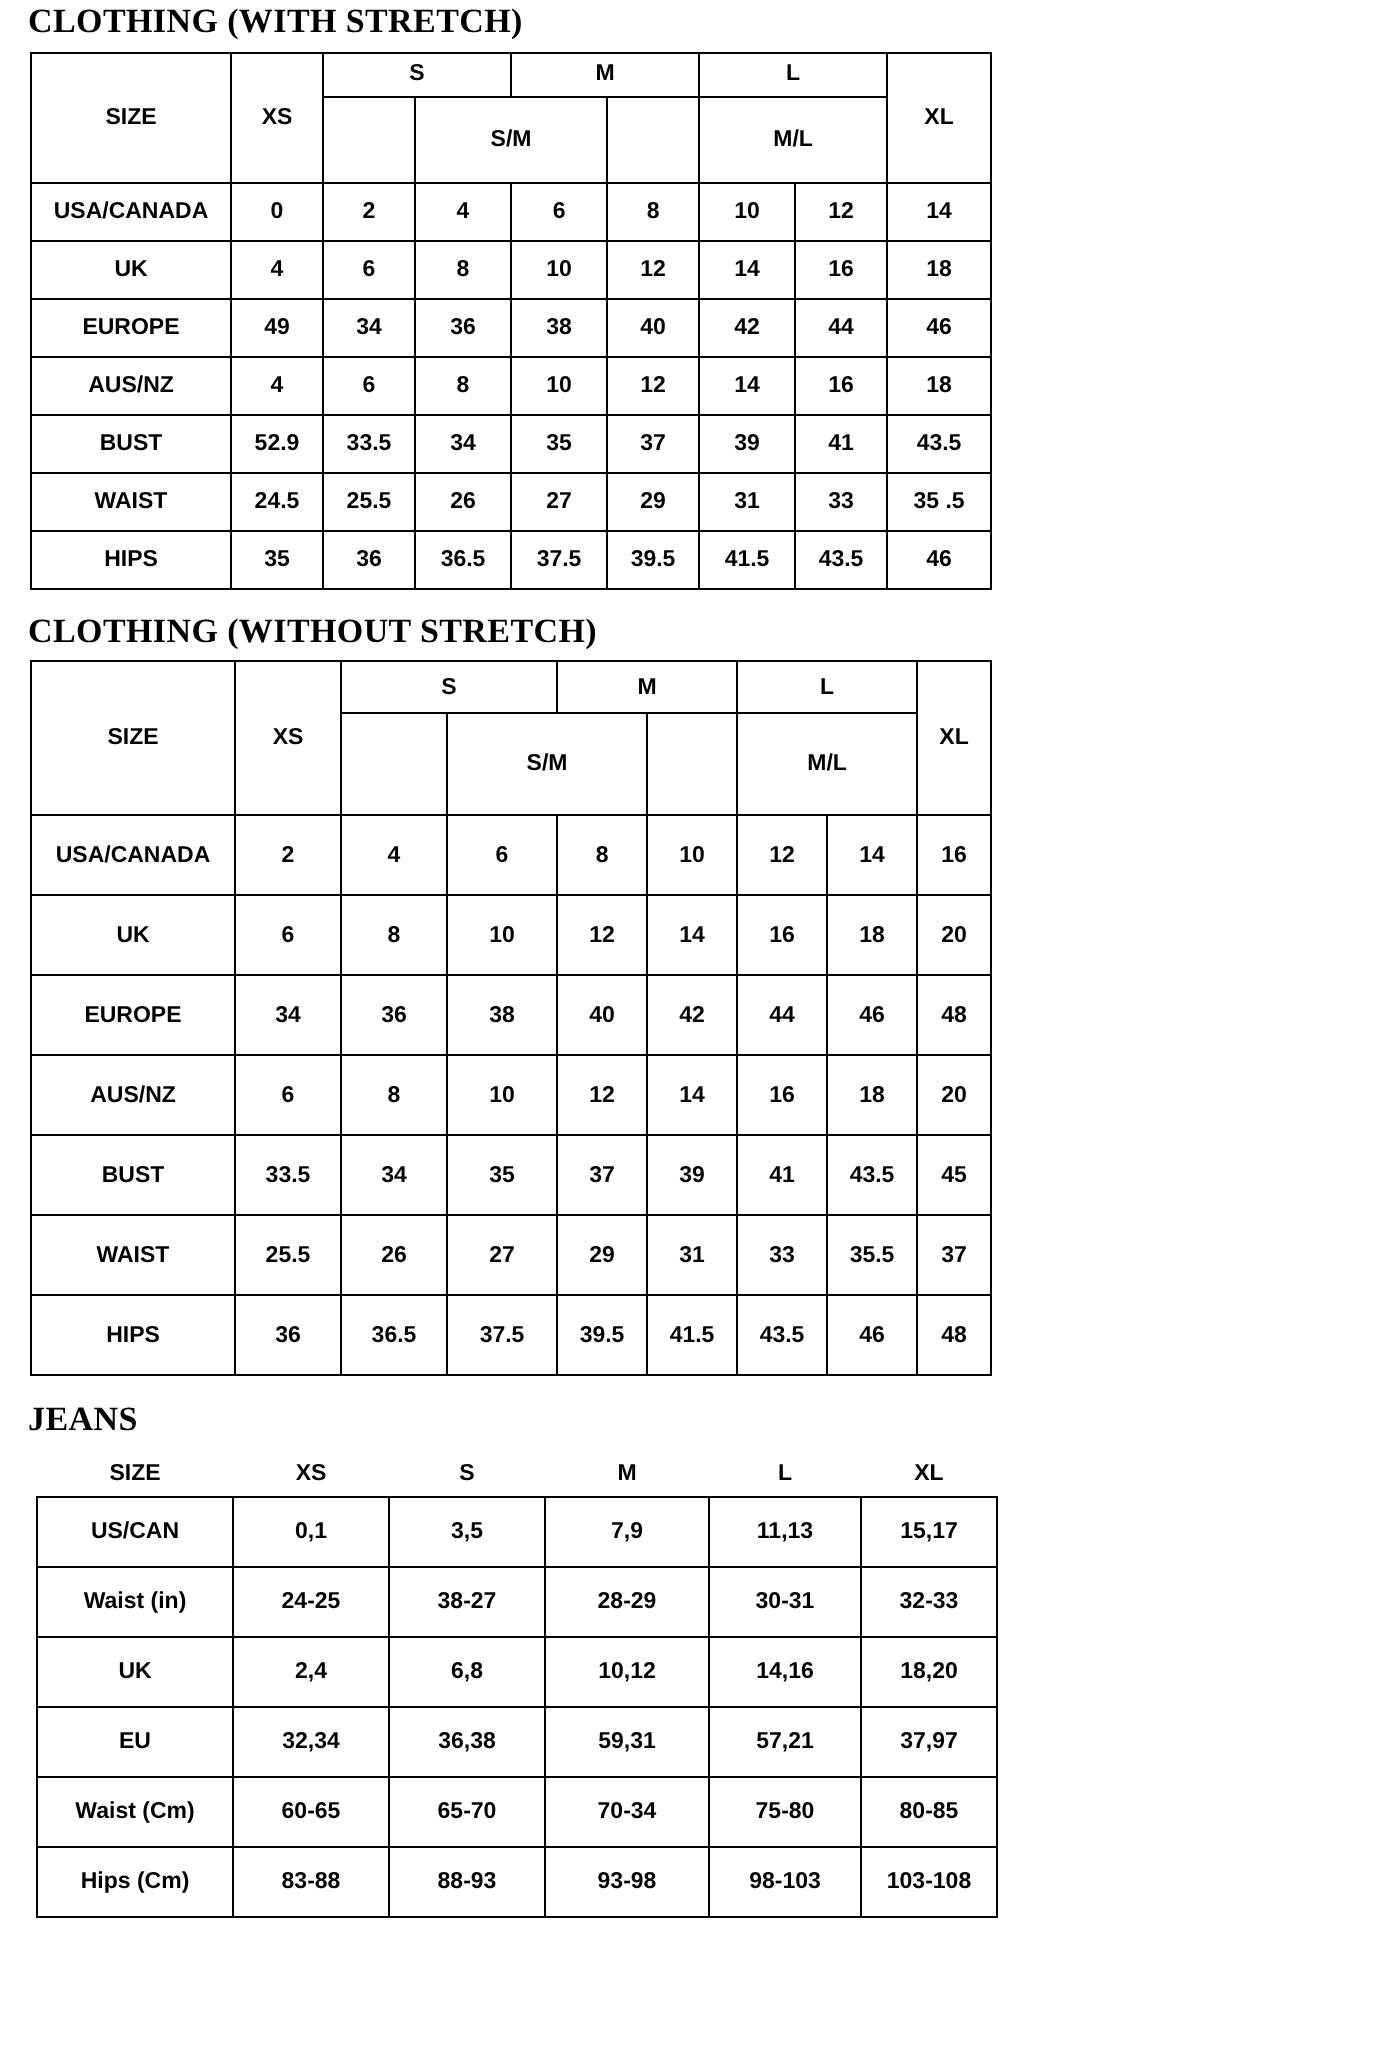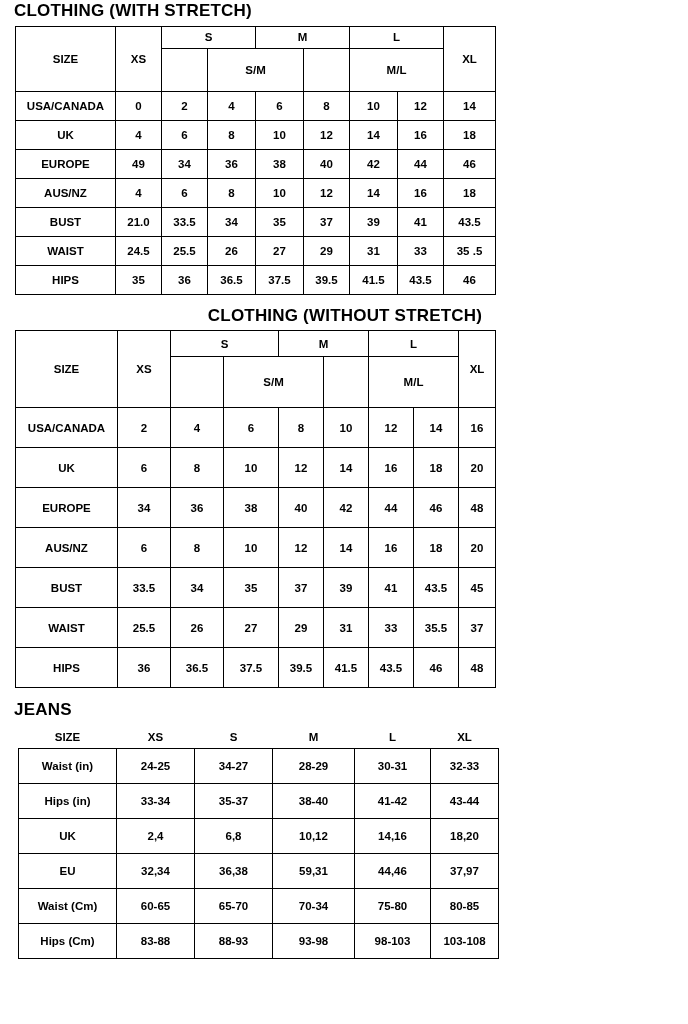--- a/index.html
+++ b/index.html
@@ -13,29 +13,29 @@
     font-family: "Liberation Sans", sans-serif;
     color: #000000;
     position: relative;
     overflow: hidden;
   }
   .page {
     padding: 0 12px;
     box-sizing: border-box;
   }
   .section-title {
-    font-family: Liberation Sans, sans-serif;
+    font-family: Liberation Serif, serif;
     font-size: 17px;
     font-weight: 700;
     letter-spacing: 0.2px;
     margin: 0 0 5px 2px;
     line-height: 1.1;
   }
   .title-1 { padding-top: 2px; }
-  .title-2 { padding-top: 12px; text-align: center; }
+  .title-2 { padding-top: 12px; }
   .title-3 { padding-top: 13px; }
 
   table {
     border-collapse: collapse;
     table-layout: fixed;
     font-size: 11.5px;
     font-weight: 700;
   }
   table td, table th {
     border: 1px solid #000000;
@@ -153,21 +153,21 @@
         <td>6</td>
         <td>8</td>
         <td>10</td>
         <td>12</td>
         <td>14</td>
         <td>16</td>
         <td>18</td>
       </tr>
       <tr>
         <td class="lbl">BUST</td>
-        <td>21.0</td>
+        <td>52.9</td>
         <td>33.5</td>
         <td>34</td>
         <td>35</td>
         <td>37</td>
         <td>39</td>
         <td>41</td>
         <td>43.5</td>
       </tr>
       <tr>
         <td class="lbl">WAIST</td>
@@ -322,49 +322,49 @@
     <tbody>
       <tr class="hdr-row jeans-hdr">
         <td class="nob">SIZE</td>
         <td class="nob">XS</td>
         <td class="nob">S</td>
         <td class="nob">M</td>
         <td class="nob">L</td>
         <td class="nob">XL</td>
       </tr>
       <tr>
+        <td>US/CAN</td>
+        <td>0,1</td>
+        <td>3,5</td>
+        <td>7,9</td>
+        <td>11,13</td>
+        <td>15,17</td>
+      </tr>
+      <tr>
         <td>Waist (in)</td>
         <td>24-25</td>
-        <td>34-27</td>
+        <td>38-27</td>
         <td>28-29</td>
         <td>30-31</td>
         <td>32-33</td>
-      </tr>
-      <tr>
-        <td>Hips (in)</td>
-        <td>33-34</td>
-        <td>35-37</td>
-        <td>38-40</td>
-        <td>41-42</td>
-        <td>43-44</td>
       </tr>
       <tr>
         <td>UK</td>
         <td>2,4</td>
         <td>6,8</td>
         <td>10,12</td>
         <td>14,16</td>
         <td>18,20</td>
       </tr>
       <tr>
         <td>EU</td>
         <td>32,34</td>
         <td>36,38</td>
         <td>59,31</td>
-        <td>44,46</td>
+        <td>57,21</td>
         <td>37,97</td>
       </tr>
       <tr>
         <td>Waist (Cm)</td>
         <td>60-65</td>
         <td>65-70</td>
         <td>70-34</td>
         <td>75-80</td>
         <td>80-85</td>
       </tr>

